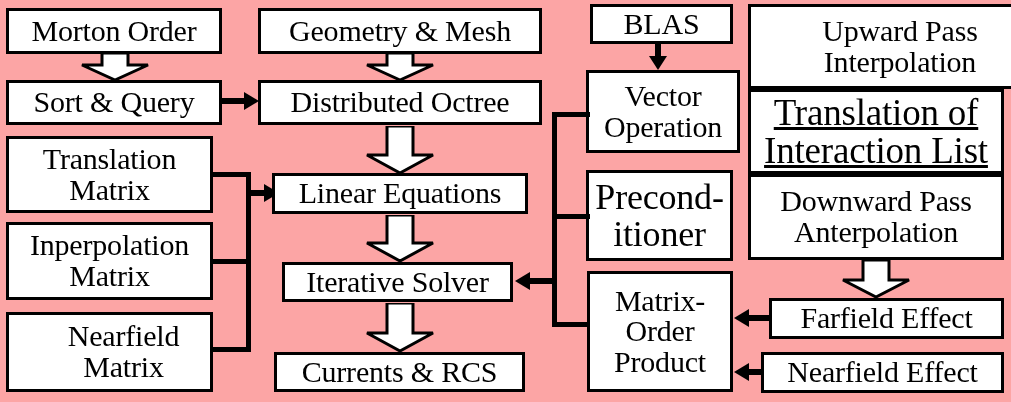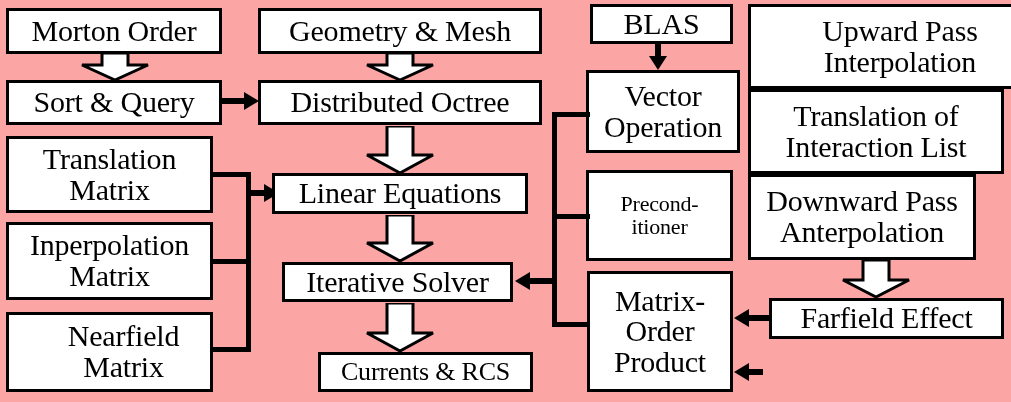--- a/index.html
+++ b/index.html
@@ -114,37 +114,37 @@
   <div class="node" style="left:282px;top:262px;width:231px;height:40px;font-size:30px;">
     <span>Iterative Solver</span>
   </div>
 
   <div class="blockarrow" style="left:363px;top:303px;width:74px;height:49px;">
     <svg width="74" height="49" viewBox="0 0 74 49">
       <polygon points="24,0 50,0 50,30 70,30 37,48 4,30 24,30" fill="#ffffff" stroke="#000000" stroke-width="3"></polygon>
     </svg>
   </div>
 
-  <div class="node" style="left:274px;top:352px;width:215px;height:40px;font-size:26px;margin-left:44px;">
+  <div class="node" style="left:274px;top:352px;width:251px;height:40px;font-size:30px;">
     <span>Currents &amp; RCS</span>
   </div>
 
   <div class="node" style="left:590px;top:4px;width:143px;height:40px;font-size:30px;justify-content:center;">
     <span>BLAS</span>
   </div>
 
   <div class="seg" style="left:655px;top:44px;width:6px;height:18px;"></div>
   <div class="ahead down" style="left:649px;top:56px;"></div>
 
   <div class="node" style="left:586px;top:70px;width:154px;height:83px;font-size:30px;">
     <span>Vector
 Operation</span>
   </div>
 
-  <div class="node" style="left:586px;top:170px;width:147px;height:91px;font-size:22px;">
+  <div class="node" style="left:586px;top:170px;width:147px;height:91px;font-size:36px;">
     <span>Precond-
 itioner</span>
   </div>
 
   <div class="node" style="left:587px;top:271px;width:146px;height:121px;font-size:30px;">
     <span>Matrix-
 Order
 Product</span>
   </div>
 
@@ -153,40 +153,43 @@
   <div class="seg" style="left:552px;top:322px;width:38px;height:5px;"></div>
   <div class="seg" style="left:552px;top:112px;width:5px;height:215px;"></div>
   <div class="seg" style="left:530px;top:278px;width:26px;height:6px;"></div>
   <div class="ahead left" style="left:515px;top:272px;"></div>
 
   <div class="node" style="left:748px;top:4px;width:304px;height:85px;font-size:30px;">
     <span>Upward Pass
 Interpolation</span>
   </div>
 
-  <div class="node" style="left:748px;top:89px;width:256px;height:85px;font-size:30px;">
+  <div class="node" style="left:748px;top:89px;width:256px;height:85px;font-size:37px;text-decoration:underline;">
     <span>Translation of
 Interaction List</span>
   </div>
 
-  <div class="node" style="left:748px;top:174px;width:228px;height:86px;font-size:30px;">
+  <div class="node" style="left:748px;top:174px;width:256px;height:86px;font-size:30px;">
     <span>Downward Pass
 Anterpolation</span>
   </div>
 
   <div class="blockarrow" style="left:839px;top:260px;width:74px;height:38px;">
     <svg width="74" height="38" viewBox="0 0 74 38">
       <polygon points="24,0 50,0 50,20 70,20 37,37 4,20 24,20" fill="#ffffff" stroke="#000000" stroke-width="3"></polygon>
     </svg>
   </div>
 
   <div class="node" style="left:769px;top:298px;width:235px;height:41px;font-size:30px;">
     <span>Farfield Effect</span>
   </div>
 
   <div class="seg" style="left:749px;top:315px;width:22px;height:6px;"></div>
   <div class="ahead left" style="left:734px;top:309px;"></div>
 
+  <div class="node" style="left:761px;top:352px;width:243px;height:41px;font-size:30px;">
+    <span>Nearfield Effect</span>
+  </div>
 
   <div class="seg" style="left:749px;top:369px;width:14px;height:6px;"></div>
   <div class="ahead left" style="left:734px;top:363px;"></div>
 
 </div>
 
 </body></html>

